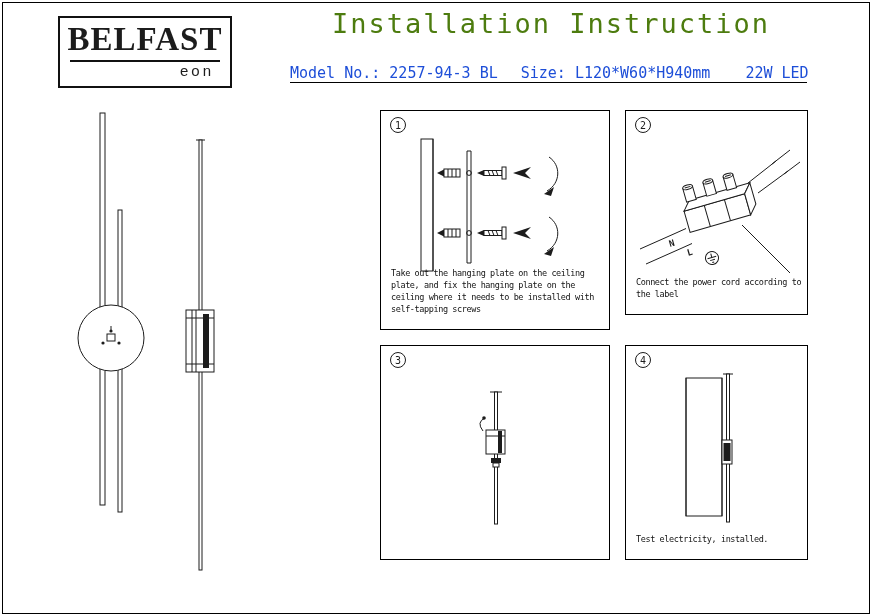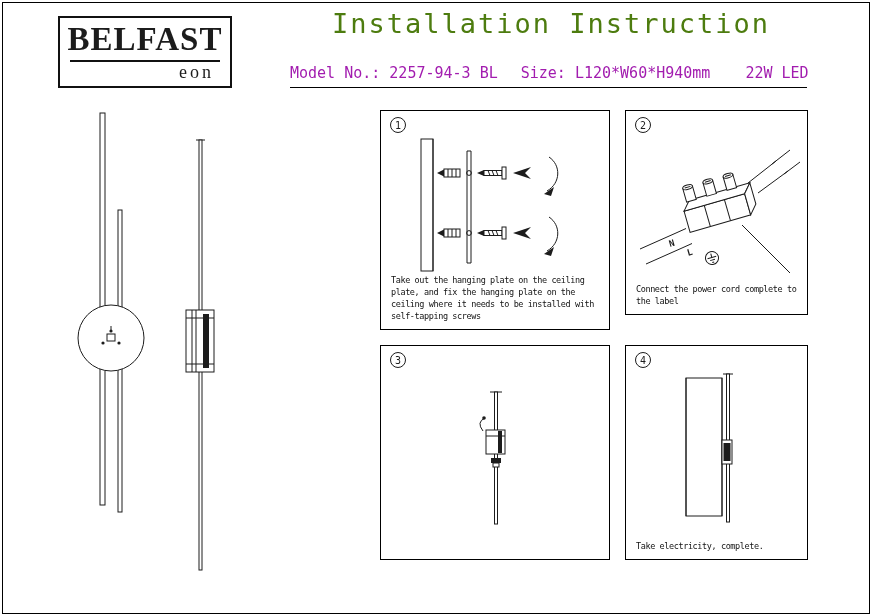--- a/index.html
+++ b/index.html
@@ -6,41 +6,41 @@
   html,body { background:#e9e9e9; }
   #page { position:relative; width:872px; height:616px; background:#ffffff;
           font-family:"DejaVu Sans Mono", monospace; color:#1c1c1c; overflow:hidden; margin:0 auto; }
   #frame { position:absolute; inset:2px; border:1px solid #000; }
 
   
   .logo { position:absolute; left:58px; top:16px; width:174px; height:72px; border:2px solid #111; background:#fff; }
   .logo .name { font-family:"Liberation Serif", serif; font-weight:bold; font-size:33px;
                 text-align:center; letter-spacing:1px; line-height:1.25; margin-top:1px; }
   .logo .rule { border-top:2px solid #111; margin:0 10px; }
-  .logo .sub  { font-family:Liberation Serif, serif; font-size:18px; letter-spacing:3px;
+  .logo .sub  { font-family:Liberation Sans, sans-serif; font-size:15px; letter-spacing:3px;
                 text-align:right; padding-right:16px; line-height:1.2; }
 
   
   .title { position:absolute; left:296px; top:8px; width:510px; text-align:center;
            font-size:27px; letter-spacing:2px; font-weight:400; color:#4d7c0f; }
   .modelbar { position:absolute; left:290px; top:64px; width:517px; border-bottom:1px solid #000;
-              padding-bottom:5px; font-size:15px; white-space:nowrap; color:#a21caf; }
+              font-size:15px; white-space:nowrap; color:#1d4ed8; }
   .modelbar .gap1 { margin-left:14px; }
   .modelbar .gap2 { margin-left:26px; }
 
   
   .panel { position:absolute; border:1px solid #000; background:#fff; }
   #p1 { left:380px; top:110px; width:230px; height:220px; }
   #p2 { left:625px; top:110px; width:183px; height:205px; }
   #p3 { left:380px; top:345px; width:230px; height:215px; }
   #p4 { left:625px; top:345px; width:183px; height:215px; }
   .badge { position:absolute; left:9px; top:6px; width:16px; height:16px; border:1px solid #1c1c1c;
            border-radius:50%; font-size:10px; line-height:16px; text-align:center; background:#fff; }
   .pdraw { position:absolute; left:0; top:22px; }
-  .caption { position:absolute; left:10px; right:5px; bottom:6px; font-size:8.5px;
+  .caption { position:absolute; left:10px; right:5px; bottom:13px; font-size:8.5px;
              line-height:1.4; letter-spacing:-0.4px; color:#111; }
 
   
   .draw * { stroke:#1c1c1c; stroke-width:1; fill:none; }
   .draw .f { fill:#1c1c1c; stroke:none; }
   .draw .w { fill:#ffffff; }
   .draw text { stroke:none; fill:#1c1c1c; font:bold 9px "DejaVu Sans Mono", monospace; }
   svg { display:block; }
 </style>
 </head>
@@ -165,21 +165,21 @@
         <line x1="85" y1="129.5" x2="87" y2="129.5" stroke-width="0.9"></line>
       </g>
       <g>
         <line x1="122" y1="50" x2="150" y2="28"></line>
         <line x1="146" y1="31" x2="164" y2="17" stroke-width="4"></line>
         <line x1="132" y1="60" x2="162" y2="38"></line>
         <line x1="158" y1="41" x2="174" y2="29" stroke-width="4"></line>
       </g>
       <line x1="116" y1="92" x2="164" y2="140" stroke-width="0.8"></line>
     </svg>
-    <div class="caption">Connect the power cord complete to the label</div>
+    <div class="caption">Connect the power cord according to the label</div>
   </div>
 
   <div class="panel" id="p3">
     <div class="badge">3</div>
     <svg class="draw pdraw" width="228" height="158" viewBox="0 0 228 158">
       <g>
         <line x1="109" y1="24" x2="121" y2="24"></line>
         <rect class="w" x="113.5" y="24" width="3" height="132" stroke-width="0.8"></rect>
         <path d="M104,50 q-9,4 -2,13" stroke-width="1.2"></path>
         <circle class="f" cx="103" cy="50" r="1.8"></circle>
@@ -205,15 +205,15 @@
         <line x1="60" y1="10" x2="60" y2="148"></line>
         <line x1="96" y1="10" x2="96" y2="148"></line>
       </g>
       <g>
         <line x1="97" y1="6" x2="107" y2="6"></line>
         <rect class="w" x="100.5" y="6" width="3" height="148" stroke-width="0.8"></rect>
         <rect class="w" x="96" y="72" width="10" height="24"></rect>
         <rect class="f" x="97.5" y="75" width="7" height="18"></rect>
       </g>
     </svg>
-    <div class="caption">Take electricity, complete.</div>
+    <div class="caption">Test electricity, installed.</div>
   </div>
 </div>
 
 </body></html>

